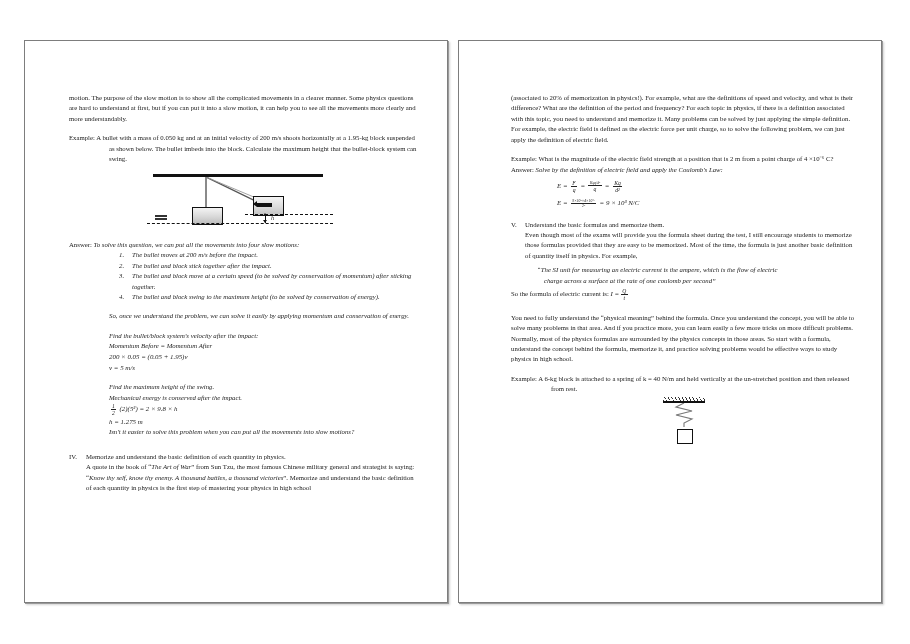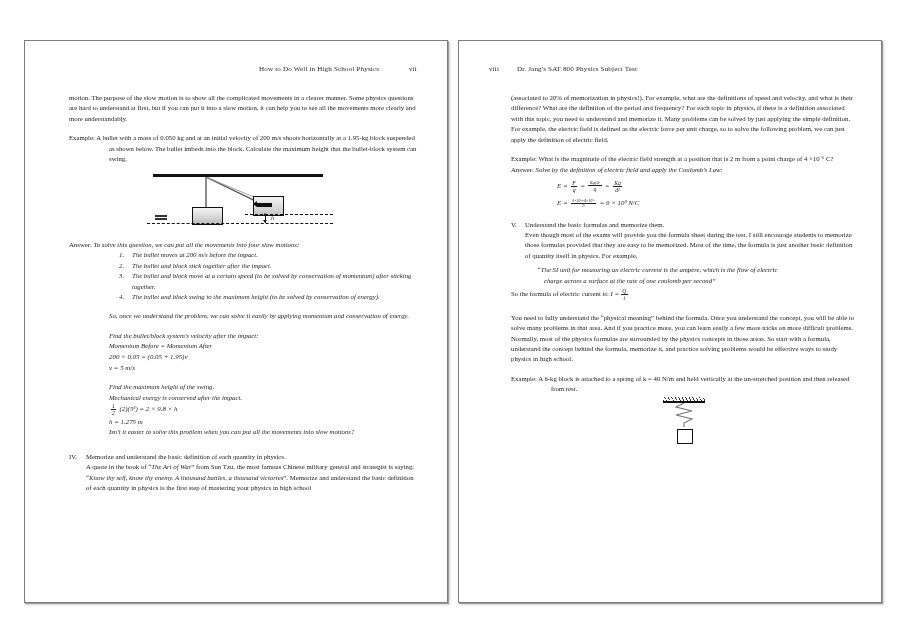--- a/index.html
+++ b/index.html
@@ -257,27 +257,20 @@
   .frac-sm { font-size: 0.66em; }
 </style>
 </head>
 <body>
 
 <div class="viewer">
 
   <div class="page page-left">
    <div class="page-inner">
 
-    <div class="running-head rh-right">
-      <div style="margin-left:auto;">
-        <span>How to Do Well in High School Physics</span>
-        <span class="rh-gap"></span>
-        <span>vii</span>
-      </div>
-    </div>
 
     <div class="body-col">
 
       <p>motion. The purpose of the slow motion is to show all the complicated movements in a clearer manner. Some physics questions are hard to understand at first, but if you can put it into a slow motion, it can help you to see all the movements more clearly and more understandably.</p>
 
       <p class="hang-ex">
         <span>Example:</span>
         <span>A bullet with a mass of 0.050 kg and at an initial velocity of 200 m/s shoots horizontally at a 1.95-kg block suspended as shown below. The bullet imbeds into the block. Calculate the maximum height that the bullet-block system can swing.</span>
       </p>
 
@@ -355,27 +348,20 @@
         </span>
       </div>
 
     </div>
    </div>
   </div>
 
   <div class="page page-right">
    <div class="page-inner">
 
-    <div class="running-head rh-left">
-      <div>
-        <span>viii</span>
-        <span class="rh-gap" style="width:14px"></span>
-        <span>Dr. Jang's SAT 800 Physics Subject Test</span>
-      </div>
-    </div>
 
     <div class="body-col">
 
       <p>(associated to 20% of memorization in physics!). For example, what are the definitions of speed and velocity, and what is their difference? What are the definition of the period and frequency? For each topic in physics, if there is a definition associated with this topic, you need to understand and memorize it. Many problems can be solved by just applying the simple definition. For example, the electric field is defined as the electric force per unit charge, so to solve the following problem, we can just apply the definition of electric field.</p>
 
       <p class="hang-ex tight">
         <span>Example:</span>
         <span>What is the magnitude of the electric field strength at a position that is 2 m</span>
         <span>from a point charge of 4 ×10⁻⁶ C?</span>
       </p>

